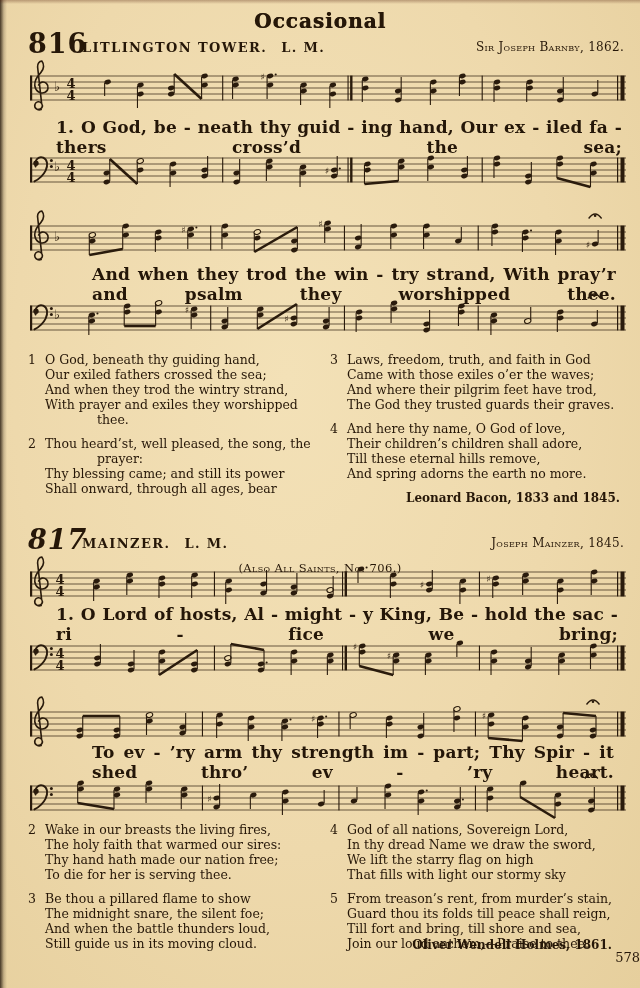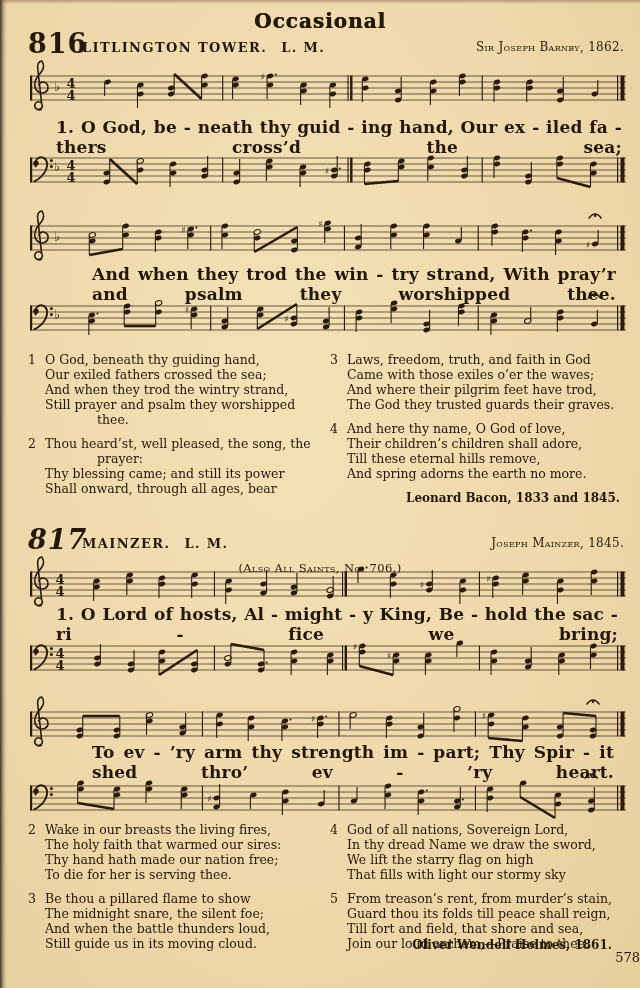--- a/index.html
+++ b/index.html
@@ -328,21 +328,21 @@
     </svg>
 
   <div class="verses" style="top:352px;">
     <div class="vcol">
         <div class="verse">
           <span class="vnum">1</span>
           <div class="vbody">
             <div class="vline">O God, beneath thy guiding hand,</div>
             <div class="vline">Our exiled fathers crossed the sea;</div>
             <div class="vline">And when they trod the wintry strand,</div>
-            <div class="vline">Still prayer and psalm they worshipped</div>
+            <div class="vline">With prayer and exiles they worshipped</div>
             <div class="vline ind">thee.</div>
           </div>
         </div>
         <div class="verse">
           <span class="vnum">2</span>
           <div class="vbody">
             <div class="vline">Thou heard’st, well pleased, the song, the</div>
             <div class="vline ind">prayer:</div>
             <div class="vline">Thy blessing came; and still its power</div>
             <div class="vline">Shall onward, through all ages, bear</div>
@@ -689,21 +689,21 @@
             <div class="vline">In thy dread Name we draw the sword,</div>
             <div class="vline">We lift the starry flag on high</div>
             <div class="vline">That fills with light our stormy sky</div>
           </div>
         </div>
         <div class="verse">
           <span class="vnum">5</span>
           <div class="vbody">
             <div class="vline">From treason’s rent, from murder’s stain,</div>
             <div class="vline">Guard thou its folds till peace shall reign,</div>
-            <div class="vline">Till fort and field, that shore and sea,</div>
+            <div class="vline">Till fort and bring, till shore and sea,</div>
             <div class="vline">Join our loud anthem,—Praise to thee.</div>
           </div>
         </div>
       </div>
   </div>
   <div class="author" style="position:absolute;right:22px;top:936px;">Oliver Wendell Holmes, 1861.</div>
 
   <div class="pageno" style="top:950px;text-align:right;">578</div>
 </div>
 

